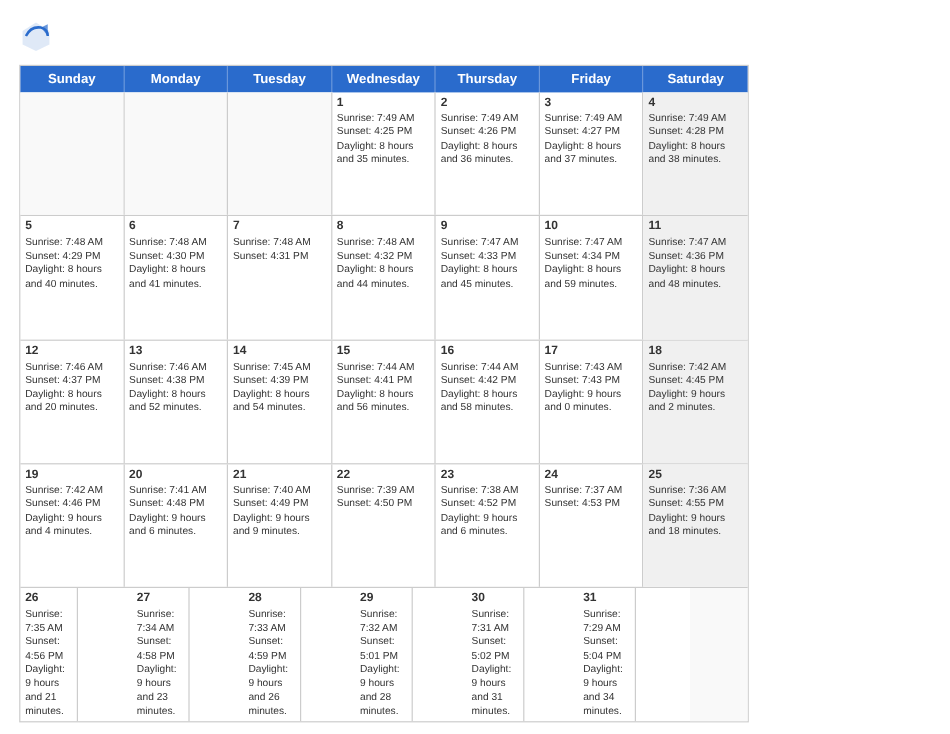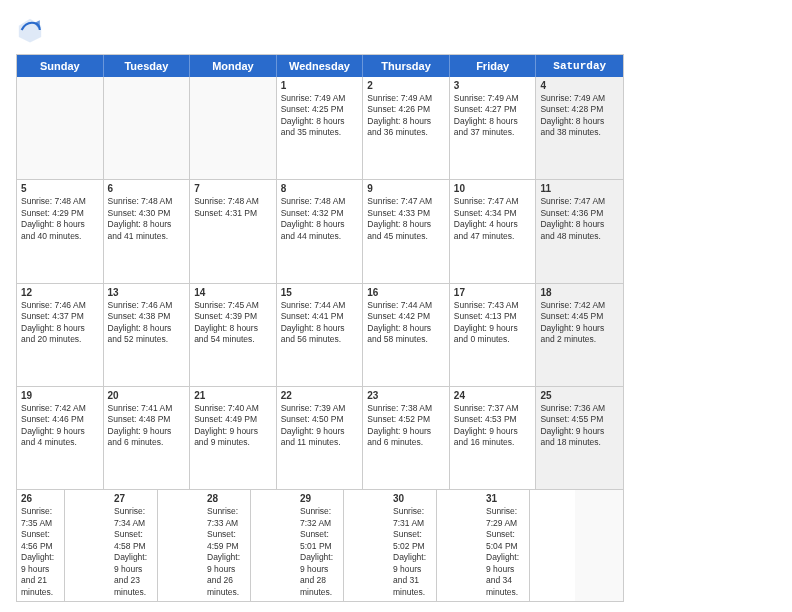--- a/index.html
+++ b/index.html
@@ -73,21 +73,21 @@
       background: #2a6bcc;
     }
     .cal-header-cell {
       color: #fff;
       font-size: 11px;
       font-weight: bold;
       padding: 5px 4px;
       text-align: center;
       border-right: 1px solid rgba(255,255,255,0.3);
     }
-    .cal-header-cell:last-child { border-right: none; font-family: Liberation Mono, monospace; }
+    .cal-header-cell:last-child { border-right: none; }
     .cal-body {
       flex: 1;
       display: flex;
       flex-direction: column;
     }
     .cal-row {
       display: grid;
       grid-template-columns: repeat(7, 1fr);
       flex: 1;
       border-bottom: 1px solid #ccc;
@@ -132,22 +132,22 @@
     </div>
     <div class="title-block">
       <div class="month-title"></div>
       <div class="subtitle"></div>
     </div>
   </div>
 
   <div class="calendar">
     <div class="cal-header">
     <div class="cal-header-cell">Sunday</div>
+        <div class="cal-header-cell">Monday</div>
         <div class="cal-header-cell">Tuesday</div>
-        <div class="cal-header-cell">Monday</div>
         <div class="cal-header-cell">Wednesday</div>
         <div class="cal-header-cell">Thursday</div>
         <div class="cal-header-cell">Friday</div>
         <div class="cal-header-cell">Saturday</div>
       </div>
     <div class="cal-body">
     <div class="cal-row">
           <div class="cal-cell empty"></div>
           <div class="cal-cell empty"></div>
           <div class="cal-cell empty"></div>
@@ -203,21 +203,21 @@
           <div class="cal-cell">
             <div class="day-num">9</div>
             <div class="cell-line">Sunrise: 7:47 AM</div>
             <div class="cell-line">Sunset: 4:33 PM</div>
             <div class="cell-line">Daylight: 8 hours and 45 minutes.</div>
           </div>
           <div class="cal-cell">
             <div class="day-num">10</div>
             <div class="cell-line">Sunrise: 7:47 AM</div>
             <div class="cell-line">Sunset: 4:34 PM</div>
-            <div class="cell-line">Daylight: 4 hours and 47 minutes.</div>
+            <div class="cell-line">Daylight: 8 hours and 59 minutes.</div>
           </div>
           <div class="cal-cell shaded">
             <div class="day-num">11</div>
             <div class="cell-line">Sunrise: 7:47 AM</div>
             <div class="cell-line">Sunset: 4:36 PM</div>
             <div class="cell-line">Daylight: 8 hours and 48 minutes.</div>
           </div>
         </div>
         <div class="cal-row">
           <div class="cal-cell">
@@ -246,21 +246,21 @@
           </div>
           <div class="cal-cell">
             <div class="day-num">16</div>
             <div class="cell-line">Sunrise: 7:44 AM</div>
             <div class="cell-line">Sunset: 4:42 PM</div>
             <div class="cell-line">Daylight: 8 hours and 58 minutes.</div>
           </div>
           <div class="cal-cell">
             <div class="day-num">17</div>
             <div class="cell-line">Sunrise: 7:43 AM</div>
-            <div class="cell-line">Sunset: 4:13 PM</div>
+            <div class="cell-line">Sunset: 7:43 PM</div>
             <div class="cell-line">Daylight: 9 hours and 0 minutes.</div>
           </div>
           <div class="cal-cell shaded">
             <div class="day-num">18</div>
             <div class="cell-line">Sunrise: 7:42 AM</div>
             <div class="cell-line">Sunset: 4:45 PM</div>
             <div class="cell-line">Daylight: 9 hours and 2 minutes.</div>
           </div>
         </div>
         <div class="cal-row">
@@ -279,33 +279,31 @@
           <div class="cal-cell">
             <div class="day-num">21</div>
             <div class="cell-line">Sunrise: 7:40 AM</div>
             <div class="cell-line">Sunset: 4:49 PM</div>
             <div class="cell-line">Daylight: 9 hours and 9 minutes.</div>
           </div>
           <div class="cal-cell">
             <div class="day-num">22</div>
             <div class="cell-line">Sunrise: 7:39 AM</div>
             <div class="cell-line">Sunset: 4:50 PM</div>
-            <div class="cell-line">Daylight: 9 hours and 11 minutes.</div>
           </div>
           <div class="cal-cell">
             <div class="day-num">23</div>
             <div class="cell-line">Sunrise: 7:38 AM</div>
             <div class="cell-line">Sunset: 4:52 PM</div>
             <div class="cell-line">Daylight: 9 hours and 6 minutes.</div>
           </div>
           <div class="cal-cell">
             <div class="day-num">24</div>
             <div class="cell-line">Sunrise: 7:37 AM</div>
             <div class="cell-line">Sunset: 4:53 PM</div>
-            <div class="cell-line">Daylight: 9 hours and 16 minutes.</div>
           </div>
           <div class="cal-cell shaded">
             <div class="day-num">25</div>
             <div class="cell-line">Sunrise: 7:36 AM</div>
             <div class="cell-line">Sunset: 4:55 PM</div>
             <div class="cell-line">Daylight: 9 hours and 18 minutes.</div>
           </div>
         </div>
         <div class="cal-row">
           <div class="cal-cell">

